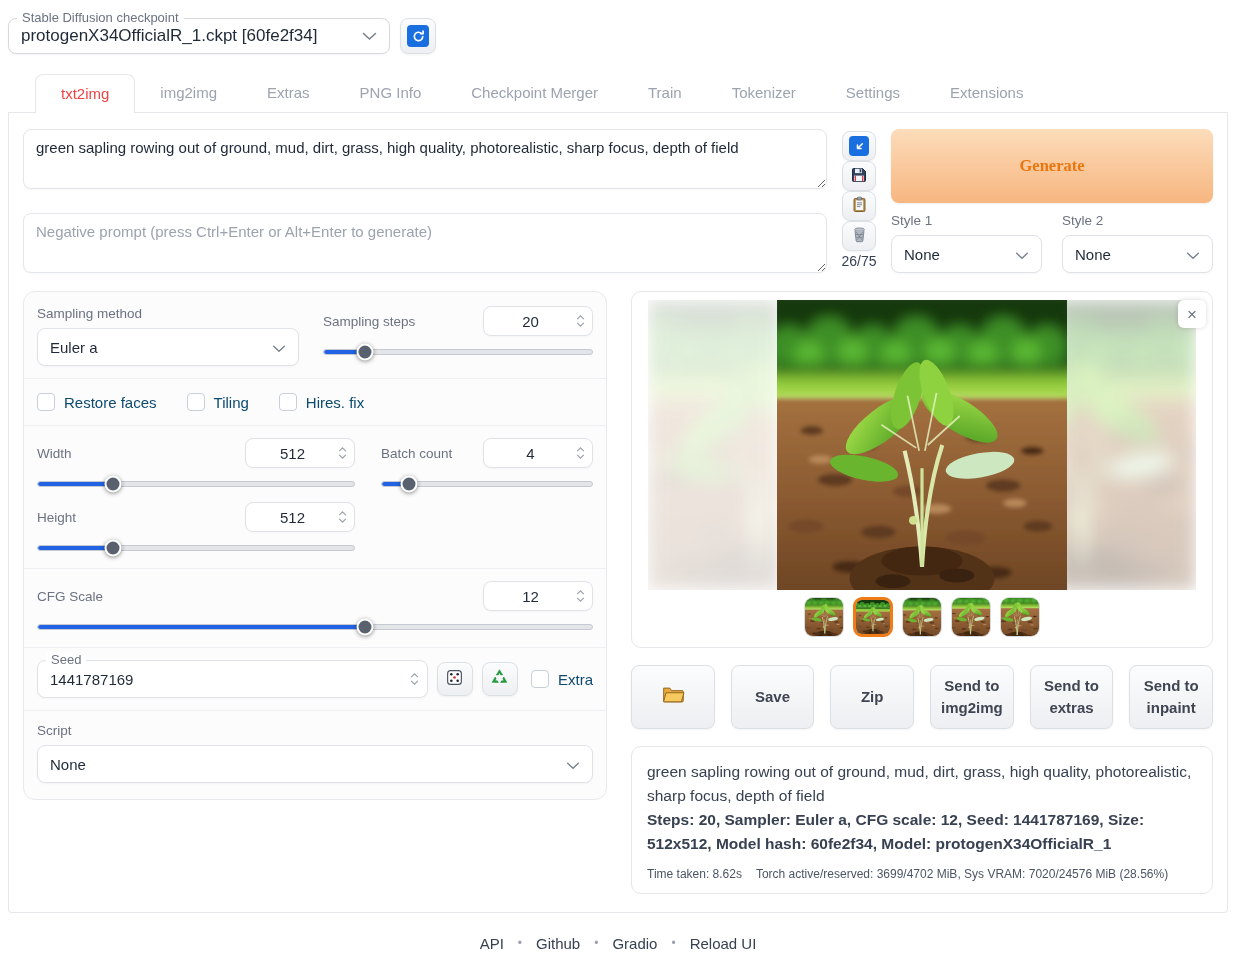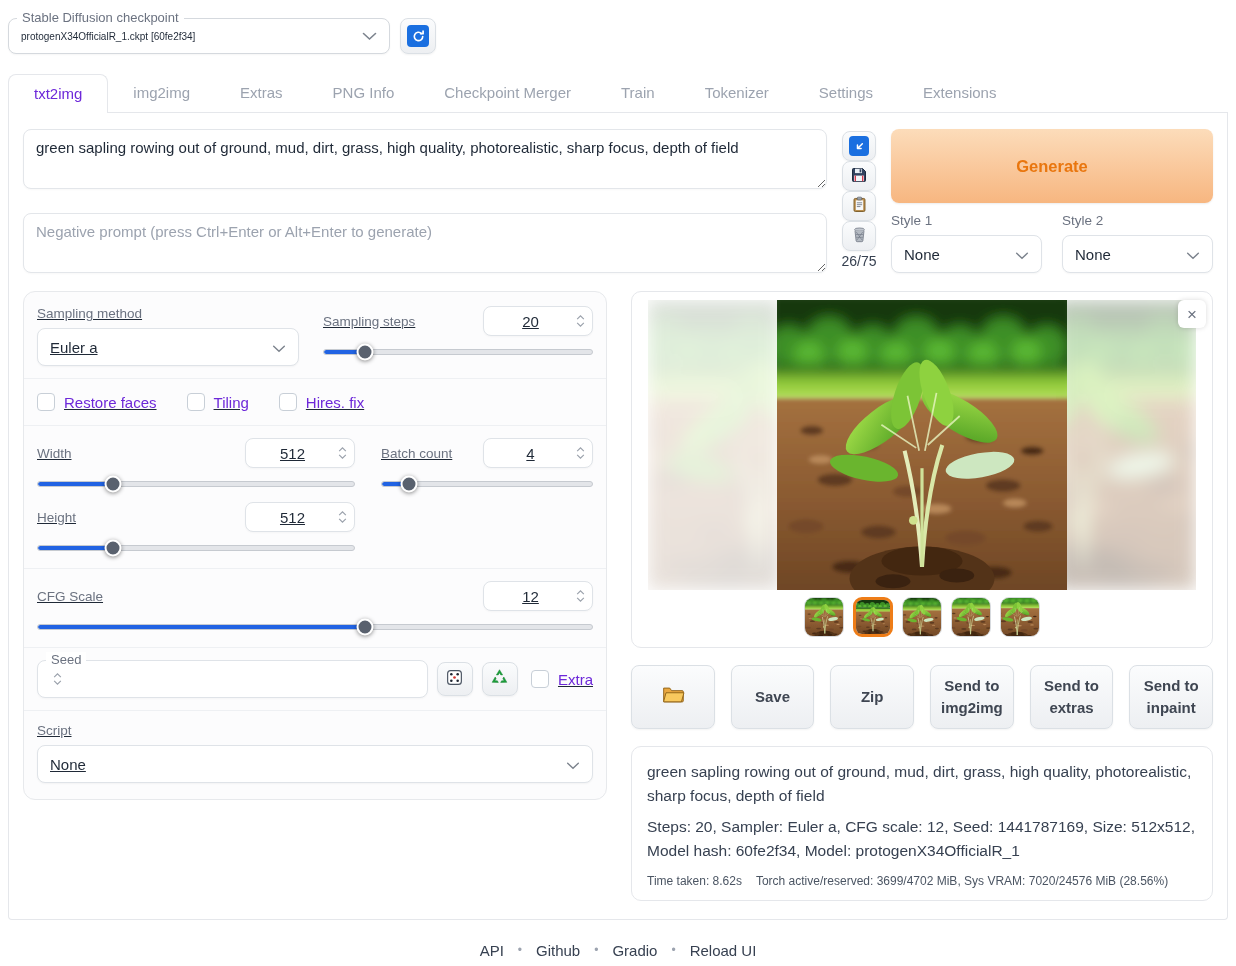--- a/index.html
+++ b/index.html
@@ -16,40 +16,40 @@
   .checkpoint-box {
     position: relative; width: 382px; height: 36px;
     border: 1px solid #d5d9de; border-radius: 8px; background:#fff;
     display:flex; align-items:center; padding: 0 12px;
     box-shadow: 0 1px 2px rgba(0,0,0,.04);
   }
   .float-label {
     position:absolute; top:-9px; left:8px; background:#fff; padding:0 5px;
     font-size:13px; color:#6b7280; white-space:nowrap;
   }
-  .checkpoint-box .val { flex:1; font-size:10px; color:#1f2937; }
+  .checkpoint-box .val { flex:1; font-size:17px; color:#1f2937; }
   .sq-btn {
     width:36px; height:36px; border:1px solid #dbe0e5; border-radius:8px;
     background:linear-gradient(180deg,#fbfcfd,#edeff2);
     display:flex; align-items:center; justify-content:center;
     box-shadow:0 1px 2px rgba(0,0,0,.05); cursor:pointer;
   }
   .icon-blue-sq {
     width:22px; height:22px; background:#1a6fe0; border-radius:4px;
     display:flex; align-items:center; justify-content:center;
   }
   
   .tabs { display:flex; align-items:flex-end; border-bottom:1px solid #e5e7eb; padding-left:0; }
   .tab {
     padding: 10px 25px 11px 25px; font-size:15px; color:#9ca3af; cursor:pointer;
     white-space:nowrap;
   }
   .tab.active {
-    color:#6d28d9; background:#fff; border:1px solid #e5e7eb; border-bottom:none;
-    border-radius:8px 8px 0 0; margin-bottom:-1px; position:relative;
+    color:#ef4444; background:#fff; border:1px solid #e5e7eb; border-bottom:none;
+    border-radius:8px 8px 0 0; margin-bottom:-1px; position:relative;margin-left:27px;
   }
   .panel {
     border:1px solid #e5e7eb; border-top:none; border-radius:0 0 4px 4px;
     padding: 16px 14px 18px 14px; background:#fff;
   }
   
   .top-row { display:flex; gap:14px; }
   .prompts { flex:1; display:flex; flex-direction:column; gap:24px; }
   textarea {
     width:100%; height:60px; border:1px solid #e3e6ea; border-radius:8px;
@@ -63,39 +63,38 @@
     background:linear-gradient(180deg,#fbfcfd,#edeff2);
     display:flex; align-items:center; justify-content:center;
     box-shadow:0 1px 2px rgba(0,0,0,.05); cursor:pointer; flex:none;
   }
   .tool-btn .icon-blue-sq { width:20px; height:20px; }
   .token-counter { font-size:14px; color:#374151; margin-top:2px; }
   .gen-col { width:322px; }
   .generate-btn {
     height:74px; border:none; border-radius:8px; width:100%;
     background:linear-gradient(180deg,#fcdcba,#f7b680);
-    color:#e9760e; font-weight:700; font-size:16.5px; font-family:Liberation Sans, sans-serif;
+    color:#e9760e; font-weight:700; font-size:16.5px; font-family:Liberation Serif, serif;
     display:flex; align-items:center; justify-content:center; cursor:pointer;
     box-shadow:0 1px 2px rgba(0,0,0,.08);
   }
   .styles-row { display:flex; gap:20px; margin-top:10px; }
   .style-field { flex:1; }
   .lbl { font-size:13.5px; color:#6b7280; display:block; margin-bottom:7px; }
   .dd {
     display:flex; align-items:center; justify-content:space-between; gap:8px;
     background:#fff; border:1px solid #dfe3e8; border-radius:8px; height:38px;
     padding:0 12px; font-size:15px; color:#1f2937; cursor:pointer;
     box-shadow:0 1px 2px rgba(0,0,0,.04);
   }
   
   .main-row { display:flex; gap:24px; margin-top:18px; align-items:flex-start; }
   .params-panel {
     width:584px; border:1px solid #e7e9ec; border-radius:12px; background:#fcfcfd;
     padding:14px 13px 16px 13px;
-    text-decoration:underline;
   }
   .sep { border-top:1px solid #eef0f3; margin:12px -13px; }
   .samp-row { display:flex; gap:24px; }
   .samp-method { width:262px; }
   .samp-steps { flex:1; }
   .field-head { display:flex; justify-content:space-between; align-items:center; margin-bottom:8px; }
   .field-head .lbl { margin-bottom:0;text-align:center; }
   .num {
     display:flex; align-items:center; width:110px; height:30px;
     border:1px solid #dfe3e8; border-radius:8px; background:#fff; padding:0 7px 0 4px;
@@ -113,21 +112,21 @@
   .fill { position:absolute; left:0; top:0; bottom:0; background:#2163e3; border-radius:4px; }
   .handle {
     position:absolute; top:8px; width:17px; height:17px; border-radius:50%;
     background:#59616e; border:2px solid #fff; transform:translate(-50%,-50%);
     box-shadow:0 1px 4px rgba(0,0,0,.45);
   }
   
   .check-row { display:flex; gap:30px; padding:2px 0; }
   .check-item { display:flex; align-items:center; gap:9px; cursor:pointer; }
   .cb { width:18px; height:18px; border:1px solid #c8cfd7; border-radius:4px; background:#fff; flex:none; }
-  .check-item .txt { font-size:15px; color:#6d28d9; }
+  .check-item .txt { font-size:15px; color:#0c4a6e; }
   
   .wh-grid { display:grid; grid-template-columns:318px 1fr; column-gap:26px; row-gap:10px; }
   
   .seed-row { display:flex; gap:9px; align-items:center; margin-top:4px; }
   .seed-box {
     position:relative; flex:1; max-width:400px; height:38px;
     border:1px solid #dfe3e8; border-radius:8px; background:#fff;
     display:flex; align-items:center; padding:0 8px 0 12px;
     box-shadow:0 1px 2px rgba(0,0,0,.03);
   }
@@ -166,21 +165,21 @@
     background:linear-gradient(180deg,#fbfcfd,#edeff2);
     box-shadow:0 1px 2px rgba(0,0,0,.05); cursor:pointer;
     font-family:inherit; font-weight:600; font-size:15px; color:#3f4652;
     display:flex; align-items:center; justify-content:center; text-align:center;
     padding:4px 10px; line-height:1.45;
   }
   .info-box {
     border:1px solid #e5e7eb; border-radius:10px; padding:13px 15px 9px 15px;
     font-size:15.5px; color:#374151; line-height:1.55;
   }
-  .info-params { margin-top:7px; }
+  .info-params { margin-top:0;font-weight:bold; }
   .info-time { font-size:12px; color:#4b5563; margin-top:9px; }
   .info-time span + span { margin-left:14px; }
   
   .footer { margin-top:22px; text-align:center; }
   .footer-links { display:flex; justify-content:center; align-items:center; gap:14px; }
   .footer-links a { font-size:15px; color:#374151; text-decoration:none; cursor:pointer; }
   .footer-links .dot { color:#9ca3af; font-size:12px; }
   .hidden-defs { position:absolute; width:0; height:0; overflow:hidden; }
 </style>
 </head>
@@ -527,20 +526,21 @@
             </div>
           <div class="handle" style="left: 59%;"></div>
         </div>
       </div>
 
       <div class="sep"></div>
 
       <div class="seed-row">
         <div class="seed-box">
           <span class="float-label">Seed</span>
+          <input value="1441787169" style="">
           <span class="spin">
             <svg width="9" height="5" viewBox="0 0 10 6">
                 <path d="M1 5 L5 1 L9 5" stroke="#9aa1ab" fill="none" stroke-width="1.4"></path>
               </svg>
             <svg width="9" height="5" viewBox="0 0 10 6">
                 <path d="M1 1 L5 5 L9 1" stroke="#9aa1ab" fill="none" stroke-width="1.4"></path>
               </svg>
           </span>
         </div>
         <button class="sq-btn seed-btn">

